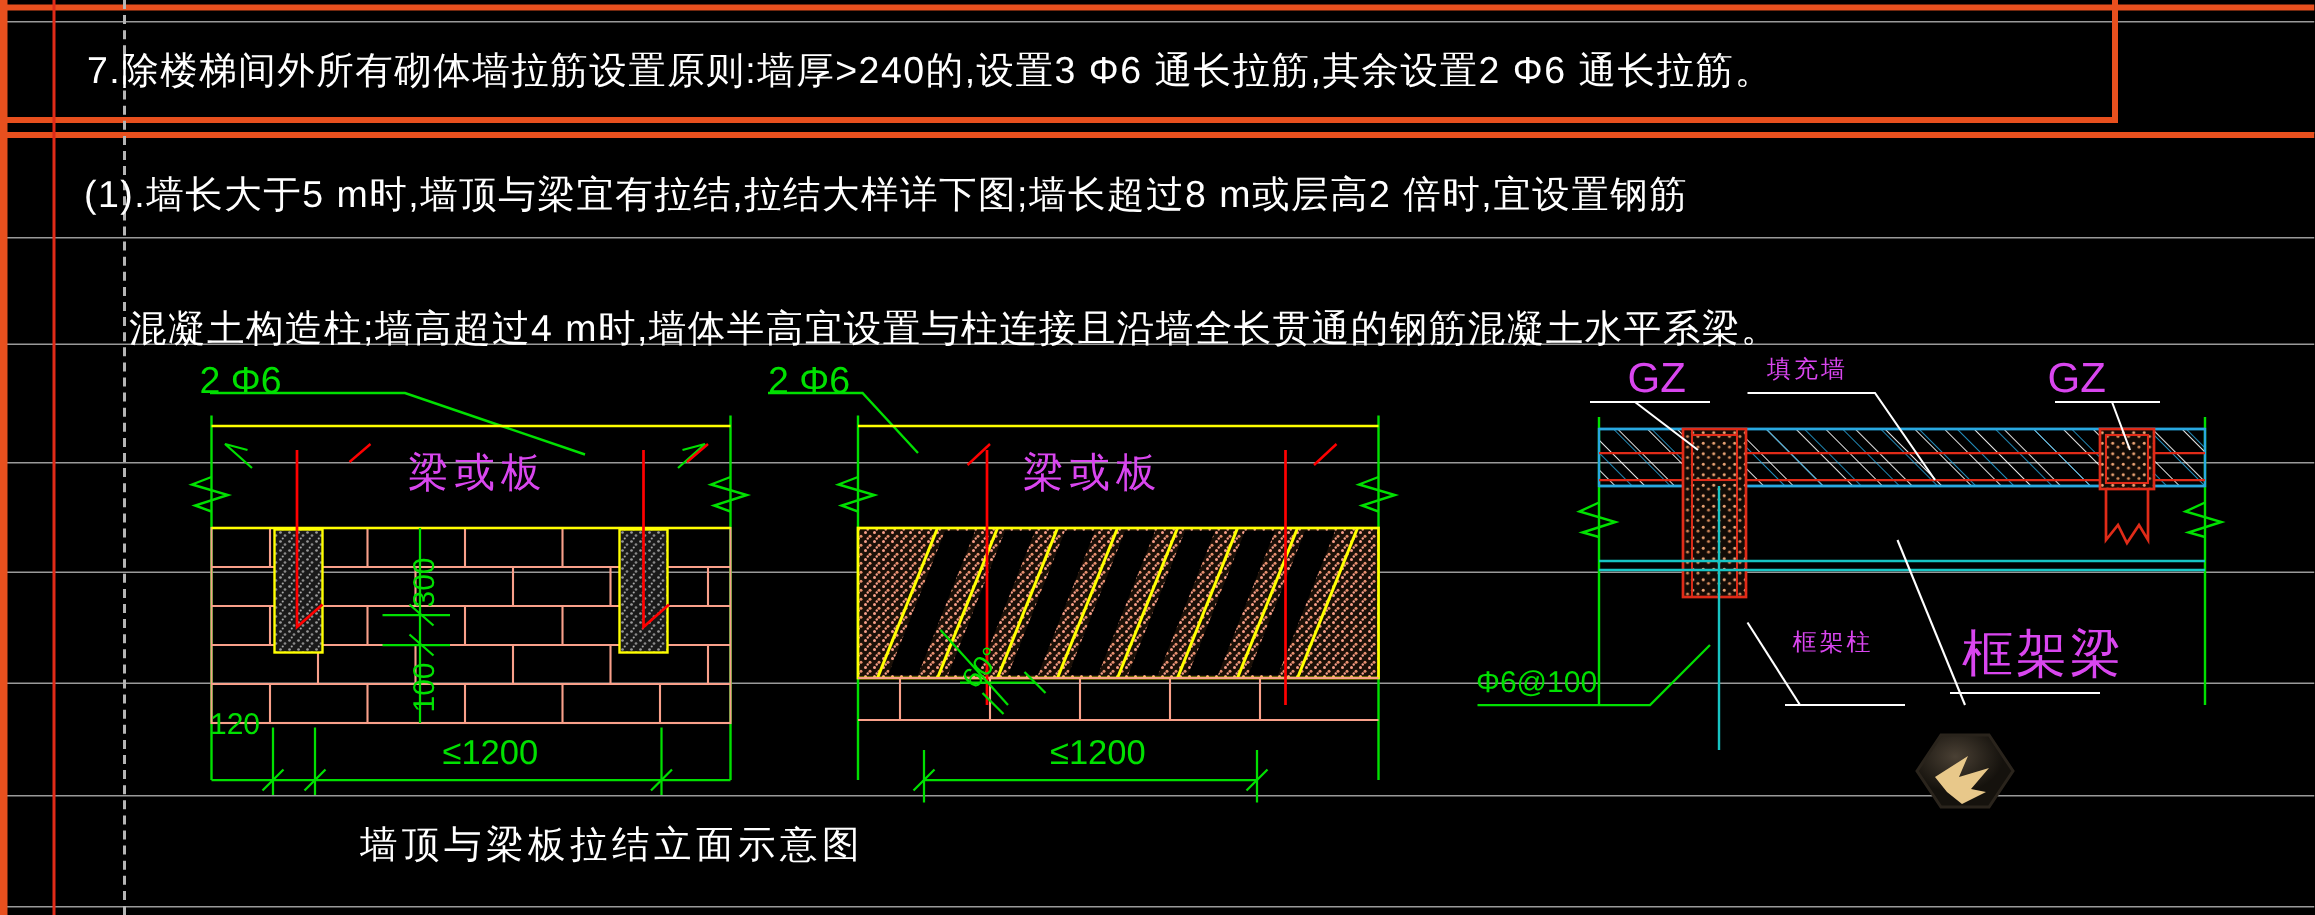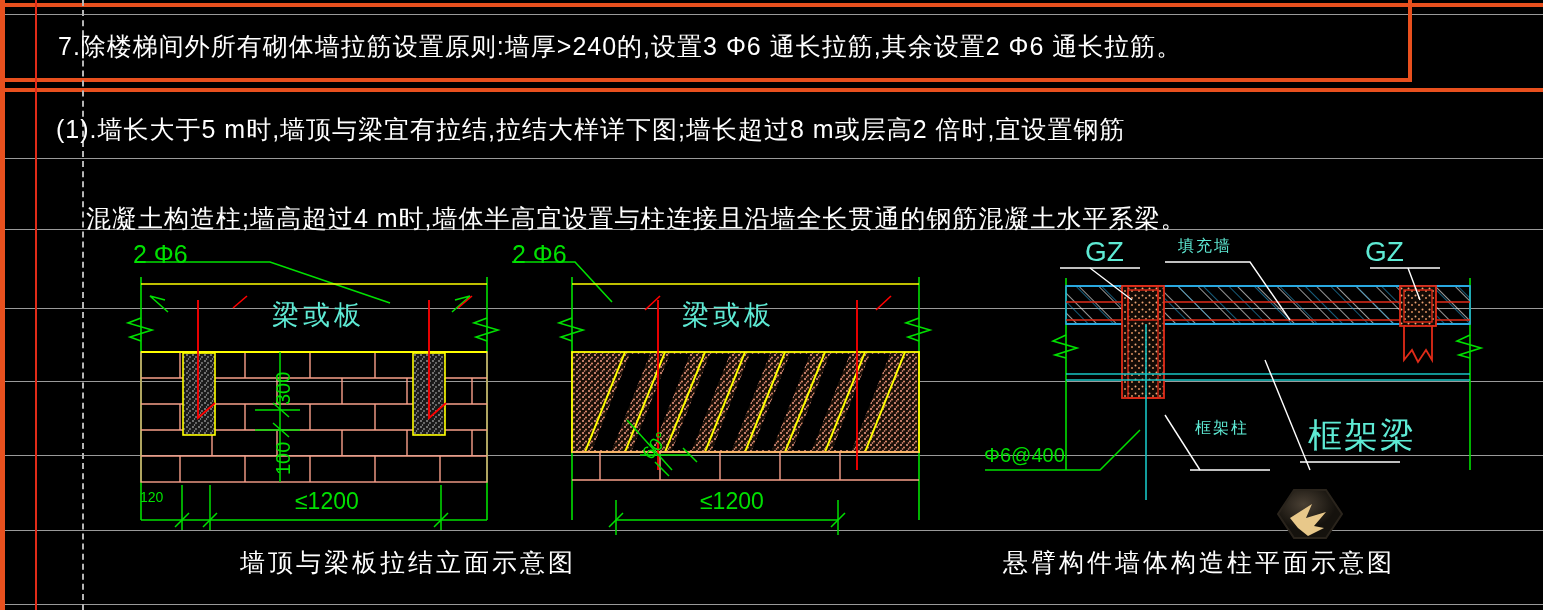--- a/index.html
+++ b/index.html
@@ -11,21 +11,21 @@
   .hguide{position:absolute;left:0;width:1543px;height:1px;background:#9a9a9a;}
   .orange{background:#e8501e;}
   .redline{background:#e02b18;}
   .dashv{border-left:2px dashed #b5b5b5;height:610px;width:0;}
   
   .cn{color:#ffffff;white-space:nowrap;letter-spacing:1px;}
   .note1{font-size:25px;top:30px;left:58px;}
   .note2{font-size:25px;top:113px;left:56px;}
   .note3{font-size:25px;top:186px;left:86px;margin-top:16px;}
   .grn{color:#00e000;white-space:nowrap;}
-  .wlab{color:#5eead4;white-space:nowrap;}
+  .wlab{color:#d946ef;white-space:nowrap;}
   .caption{color:#fff;font-size:25px;white-space:nowrap;letter-spacing:3px;}
   svg{position:absolute;top:0;left:0;overflow:visible;}
   .vert{transform:rotate(-90deg);transform-origin:left top;}
 </style>
 </head>
 <body>
 
 <div id="stage">
 
   <div class="hguide" style="top:14px"></div>
@@ -255,36 +255,35 @@
       <path d="M985,470 L1100,470 L1140,430" stroke="#00e000" stroke-width="1.5" fill="none"></path>
     </g>
 
     <g transform="translate(1310,530)">
       <polygon points="-32,-16 -16,-40 16,-40 32,-16 16,8 -16,8" fill="url(#logoGrad)" stroke="#2a241c" stroke-width="2"></polygon>
       <path d="M-20,-12 L2,-26 L-4,-12 L16,-18 L4,-4 L14,-2 L-2,6 L-12,-2 Z" fill="#e8c88a"></path>
     </g>
   </svg>
 
   <div class="abs grn" style="left:133px;top:240px;font-size:25px">2 Φ6</div>
-  <div class="abs grn" style="left:140px;top:489px;font-size:14px">120</div>
+  <div class="abs grn" style="left:140px;top:472px;font-size:20px">120</div>
   <div class="abs grn" style="left:295px;top:488px;font-size:23px">≤1200</div>
   <div class="abs grn vert" style="left:272px;top:405px;font-size:20px">300</div>
   <div class="abs grn vert" style="left:272px;top:475px;font-size:20px">100</div>
 
   <div class="abs grn" style="left:512px;top:240px;font-size:25px">2 Φ6</div>
   <div class="abs grn" style="left:700px;top:488px;font-size:23px">≤1200</div>
   <div class="abs grn" style="left:641px;top:435px;font-size:19px;transform:rotate(-50deg)">60°</div>
 
-  <div class="abs grn" style="left:984px;top:444px;font-size:20px">Φ6@400</div>
+  <div class="abs grn" style="left:984px;top:444px;font-size:20px">Φ6@100</div>
 
   <div class="abs wlab" style="left:272px;top:297px;font-size:27px;letter-spacing:4px">梁或板</div>
   <div class="abs wlab" style="left:682px;top:297px;font-size:27px;letter-spacing:4px">梁或板</div>
 
   <div class="abs wlab" style="left:1085px;top:236px;font-size:28px">GZ</div>
   <div class="abs wlab" style="left:1365px;top:236px;font-size:28px">GZ</div>
   <div class="abs wlab" style="left:1178px;top:236px;font-size:16px;letter-spacing:2px">填充墙</div>
   <div class="abs wlab" style="left:1195px;top:418px;font-size:16px;letter-spacing:2px">框架柱</div>
   <div class="abs wlab" style="left:1308px;top:413px;font-size:34px;letter-spacing:2px">框架梁</div>
 
   <div class="abs caption" style="left:240px;top:546px">墙顶与梁板拉结立面示意图</div>
-  <div class="abs caption" style="left:1003px;top:546px">悬臂构件墙体构造柱平面示意图</div>
 
 </div>
 
 </body></html>

